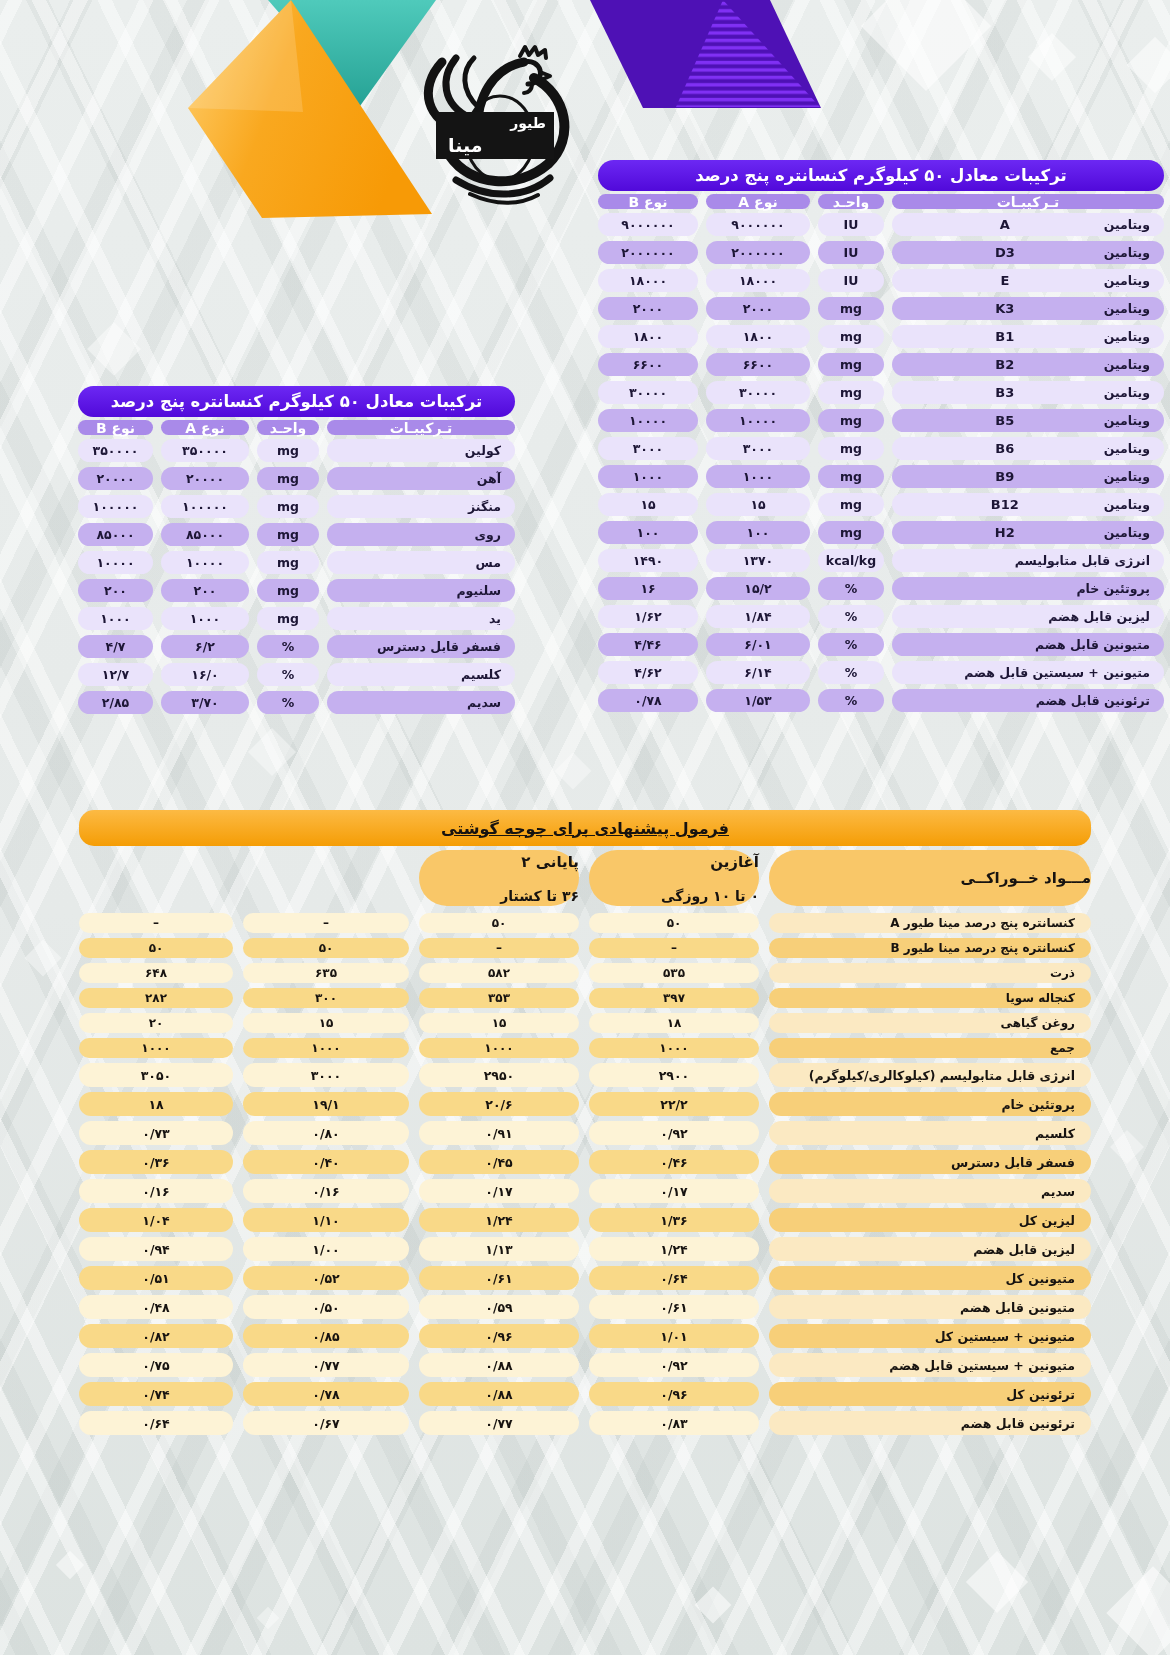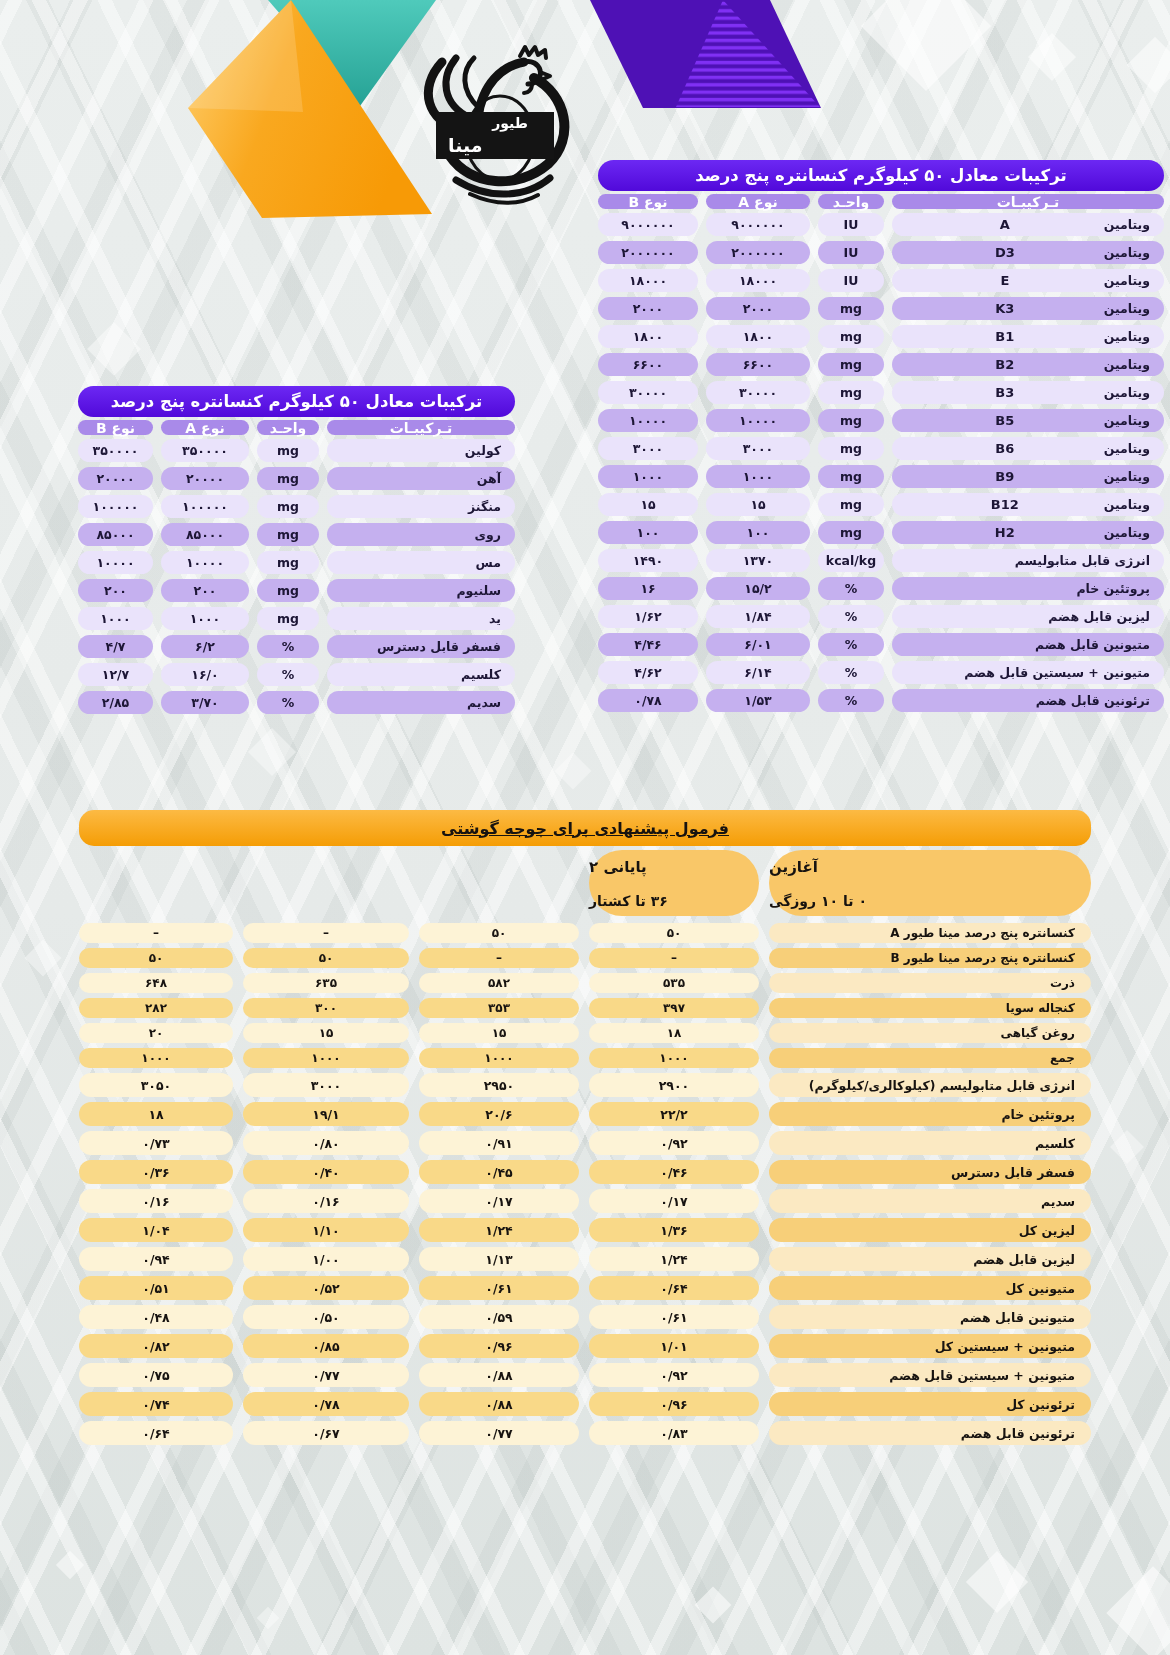--- a/index.html
+++ b/index.html
@@ -11,21 +11,21 @@
       repeating-linear-gradient(64deg, rgba(255,255,255,0) 0 46px, rgba(255,255,255,.45) 46px 59px),
       repeating-linear-gradient(-64deg, rgba(255,255,255,0) 0 46px, rgba(255,255,255,.45) 46px 59px),
       repeating-linear-gradient(64deg, rgba(173,183,181,0) 0 14px, rgba(173,183,181,.16) 14px 34px, rgba(173,183,181,0) 34px 105px),
       repeating-linear-gradient(-64deg, rgba(173,183,181,0) 0 14px, rgba(173,183,181,.16) 14px 34px, rgba(173,183,181,0) 34px 105px);}
   .dm{position:absolute;background:#fff;transform:rotate(45deg);pointer-events:none;}
   .deco{position:absolute;left:0;top:0;pointer-events:none;}
   
   .logo{position:absolute;left:408px;top:26px;width:180px;height:185px;}
   .logo svg{position:absolute;inset:0;}
   .logo-box{position:absolute;left:28px;top:86px;width:118px;height:47px;background:#141414;}
-  .logo-box .t1{position:absolute;top:3px;right:26px;color:#fff;font-size:14px;font-weight:700;}
+  .logo-box .t1{position:absolute;top:3px;right:8px;color:#fff;font-size:14px;font-weight:700;}
   .logo-box .t2{position:absolute;bottom:3px;left:12px;color:#fff;font-size:19px;font-weight:700;}
   
   .ptitle{direction:rtl;height:31px;border-radius:16px;display:flex;align-items:center;justify-content:center;
           font-weight:700;letter-spacing:0;}
   .purpleT{background:linear-gradient(180deg,#6c28f3,#5109da);color:#ffffff;font-size:16.5px;}
   .orangeT{background:linear-gradient(180deg,#fcba44,#f59d05);color:#171310;font-size:16px;}
   
   .ptable{position:absolute;}
   .ptable .phead,.ptable .prow{display:grid;direction:rtl;column-gap:8px;margin-bottom:4px;}
   .vit{left:598px;top:160px;width:566px;}
@@ -41,21 +41,21 @@
         font-weight:700;font-size:12.5px;color:#1d1636;direction:rtl;}
   .shade-a .cell{background:#eae3fb;}
   .shade-b .cell{background:#c5b0ef;}
   .cell.lbl{justify-content:flex-start;padding:0 14px;}
   .cell .en{margin:0 auto;font-size:13px;}
   
   .otable{position:absolute;left:79px;top:810px;width:1012px;}
   .otable .ptitle{height:36px;border-radius:15px;text-decoration:underline;}
   .ohead,.orow{display:grid;direction:rtl;column-gap:10px;grid-template-columns:322px 170px 160px 166px 1fr;}
   .ohead{margin-top:4px;margin-bottom:7px;}
-  .hp{background:#f9c768;border-radius:33px;height:66px;display:flex;flex-direction:column;align-items:flex-end;
+  .hp{background:#f9c768;border-radius:33px;height:56px;display:flex;flex-direction:column;align-items:flex-start;
       justify-content:center;color:#171310;direction:rtl;}
   .hp .h1{font-size:15px;font-weight:700;}
   .hp .h2{font-size:14px;font-weight:700;margin-top:17px;}
   .hp .h2:empty{display:none;}
   .orow{margin-bottom:5px;}
   .ocell{display:flex;align-items:center;justify-content:center;font-weight:700;color:#171310;direction:rtl;}
   .part1 .ocell{height:20px;border-radius:10px;font-size:12px;}
   .part2 .ocell{height:24px;border-radius:12px;font-size:12.5px;}
   .oshade-a .oval{background:#fdf3d6;}
   .oshade-a .olbl{background:#fbe9c2;}
@@ -394,20 +394,24 @@
           <div class="cell">۳/۷۰</div>
           <div class="cell">۲/۸۵</div>
         </div>
       </div>
   </section>
 
   <section class="otable">
     <div class="ptitle orangeT">فرمول پیشنهادی برای جوجه گوشتی</div>
     <div class="ohead">
       <div class="hp">
+        <span class="h1">مـــواد خــوراکــی</span>
+
+      </div>
+      <div class="hp">
         <span class="h1">آغازین</span>
         <span class="h2">۰ تا ۱۰ روزگی</span>
       </div>
       <div class="hp">
         <span class="h1">پایانی ۲</span>
         <span class="h2">۳۶ تا کشتار</span>
       </div>
     </div>
     <div class="part1">
         <div class="orow oshade-a">

